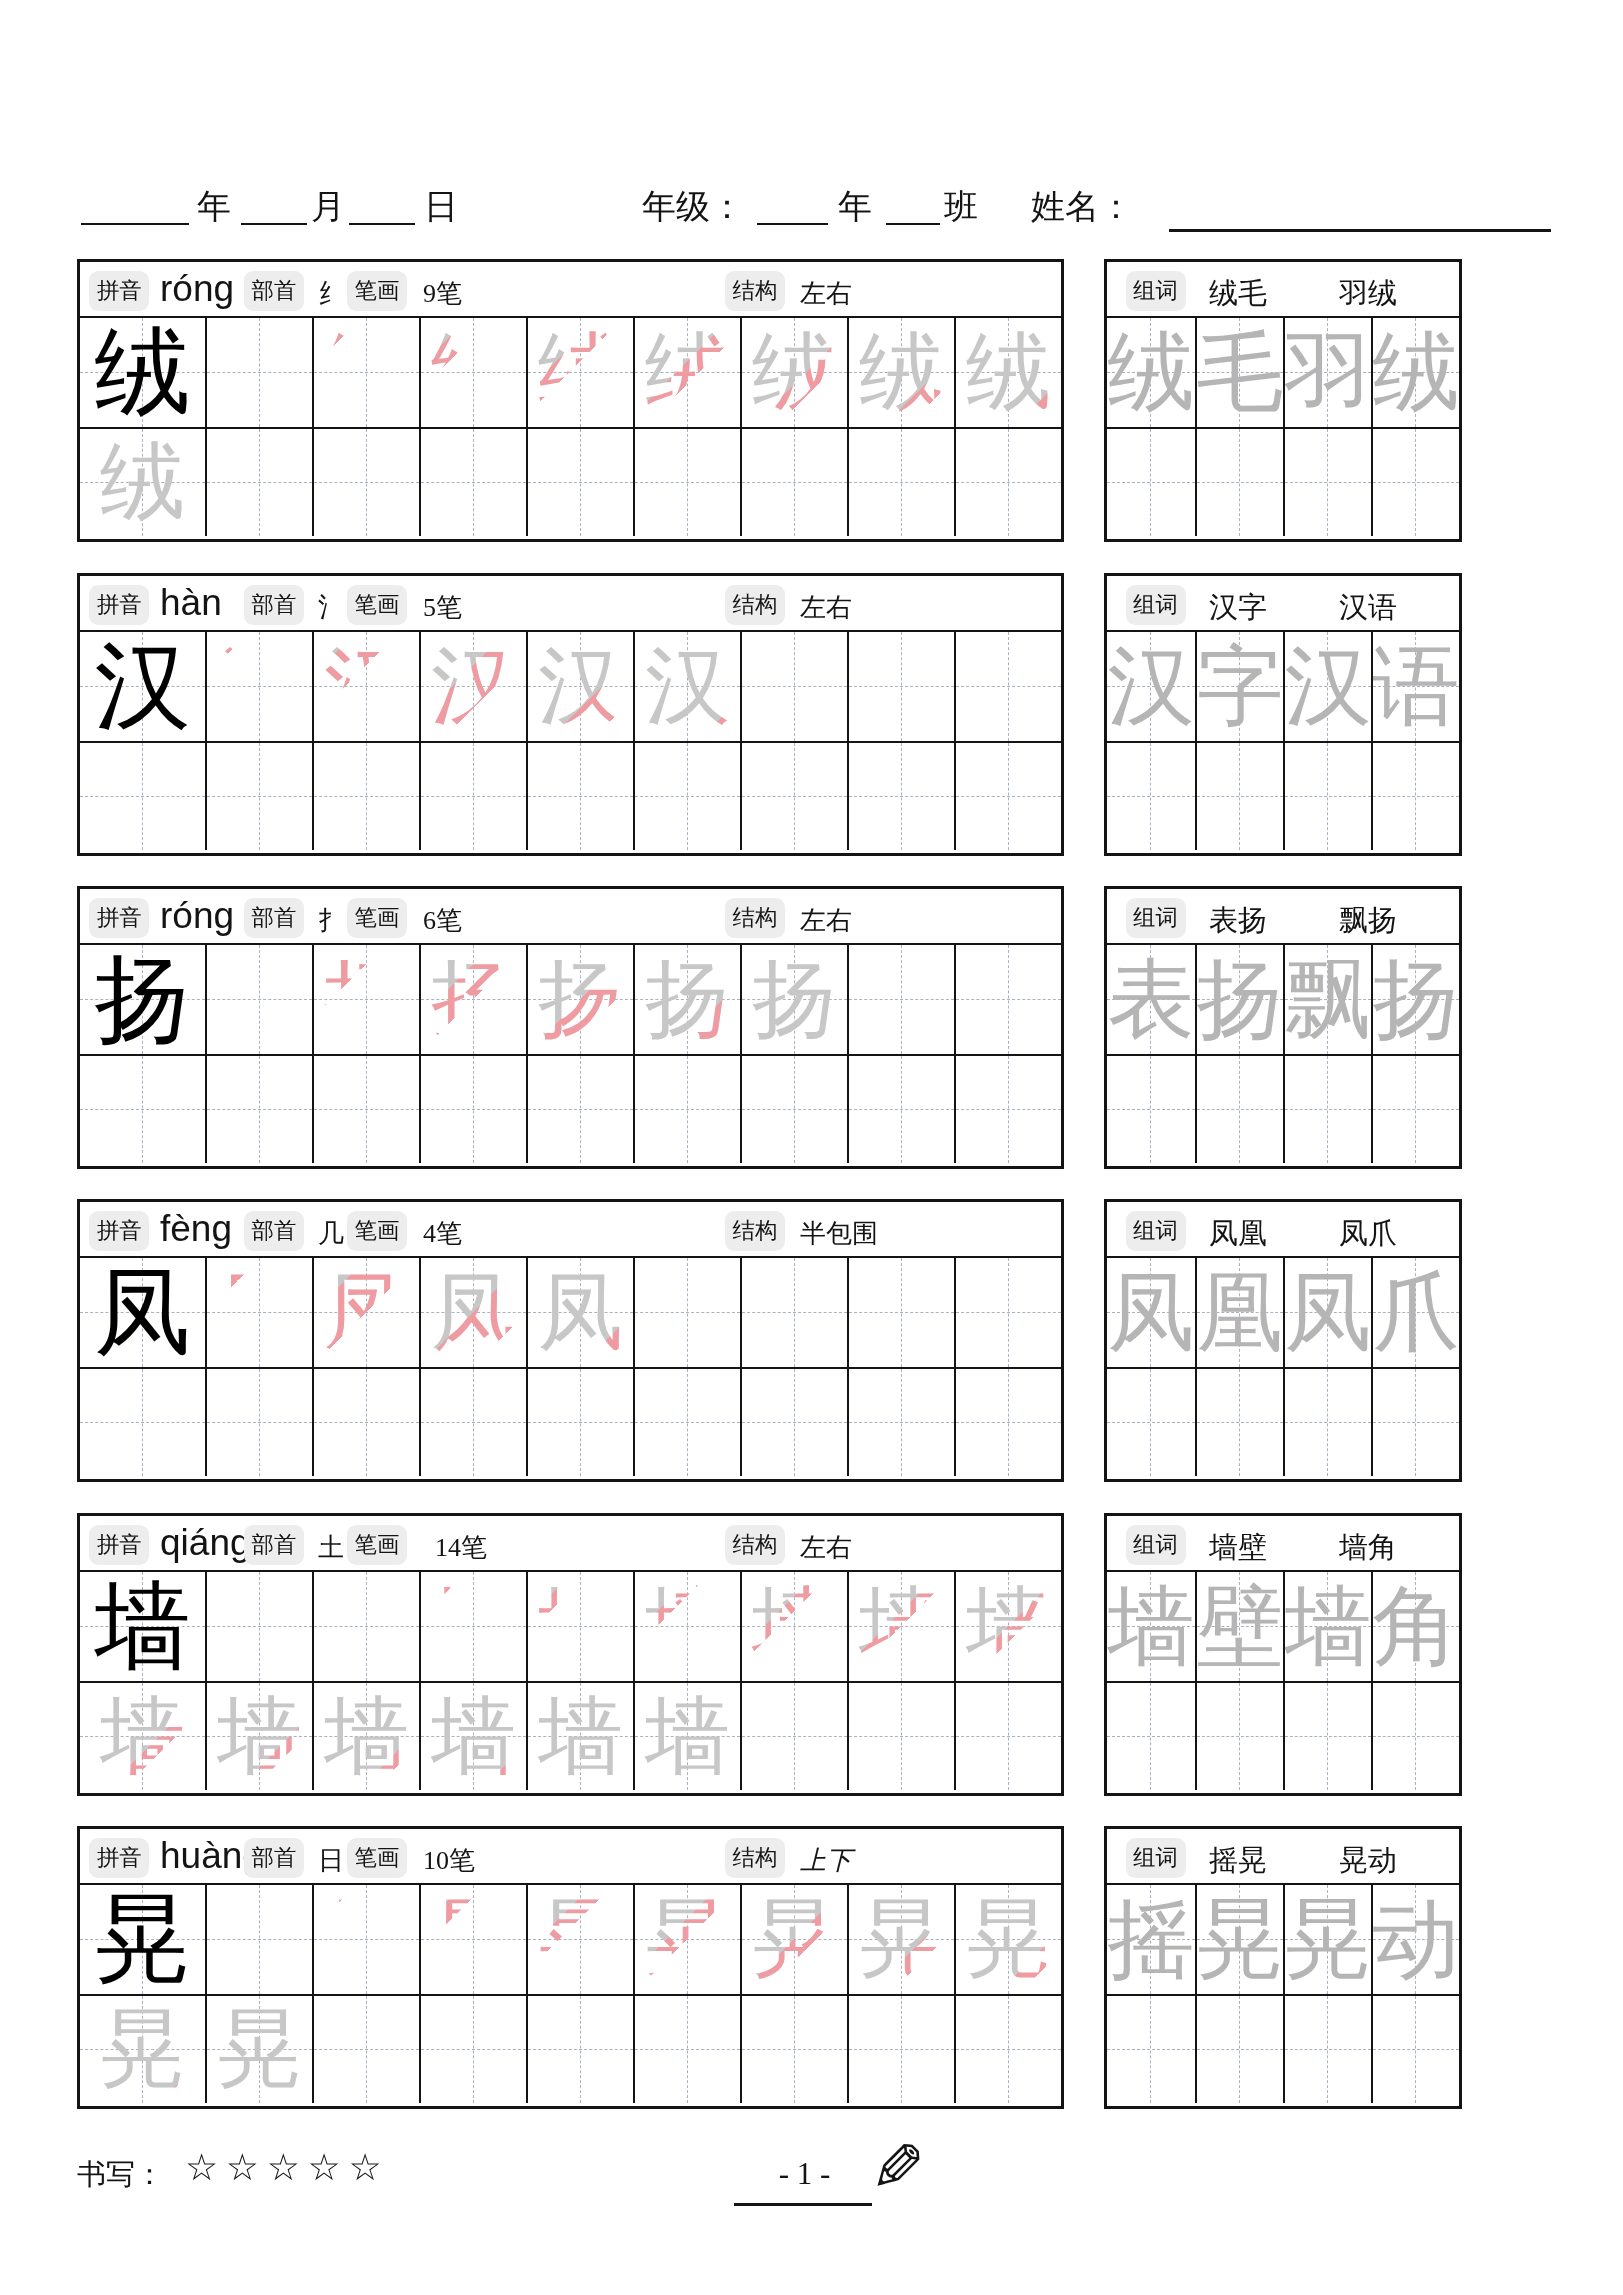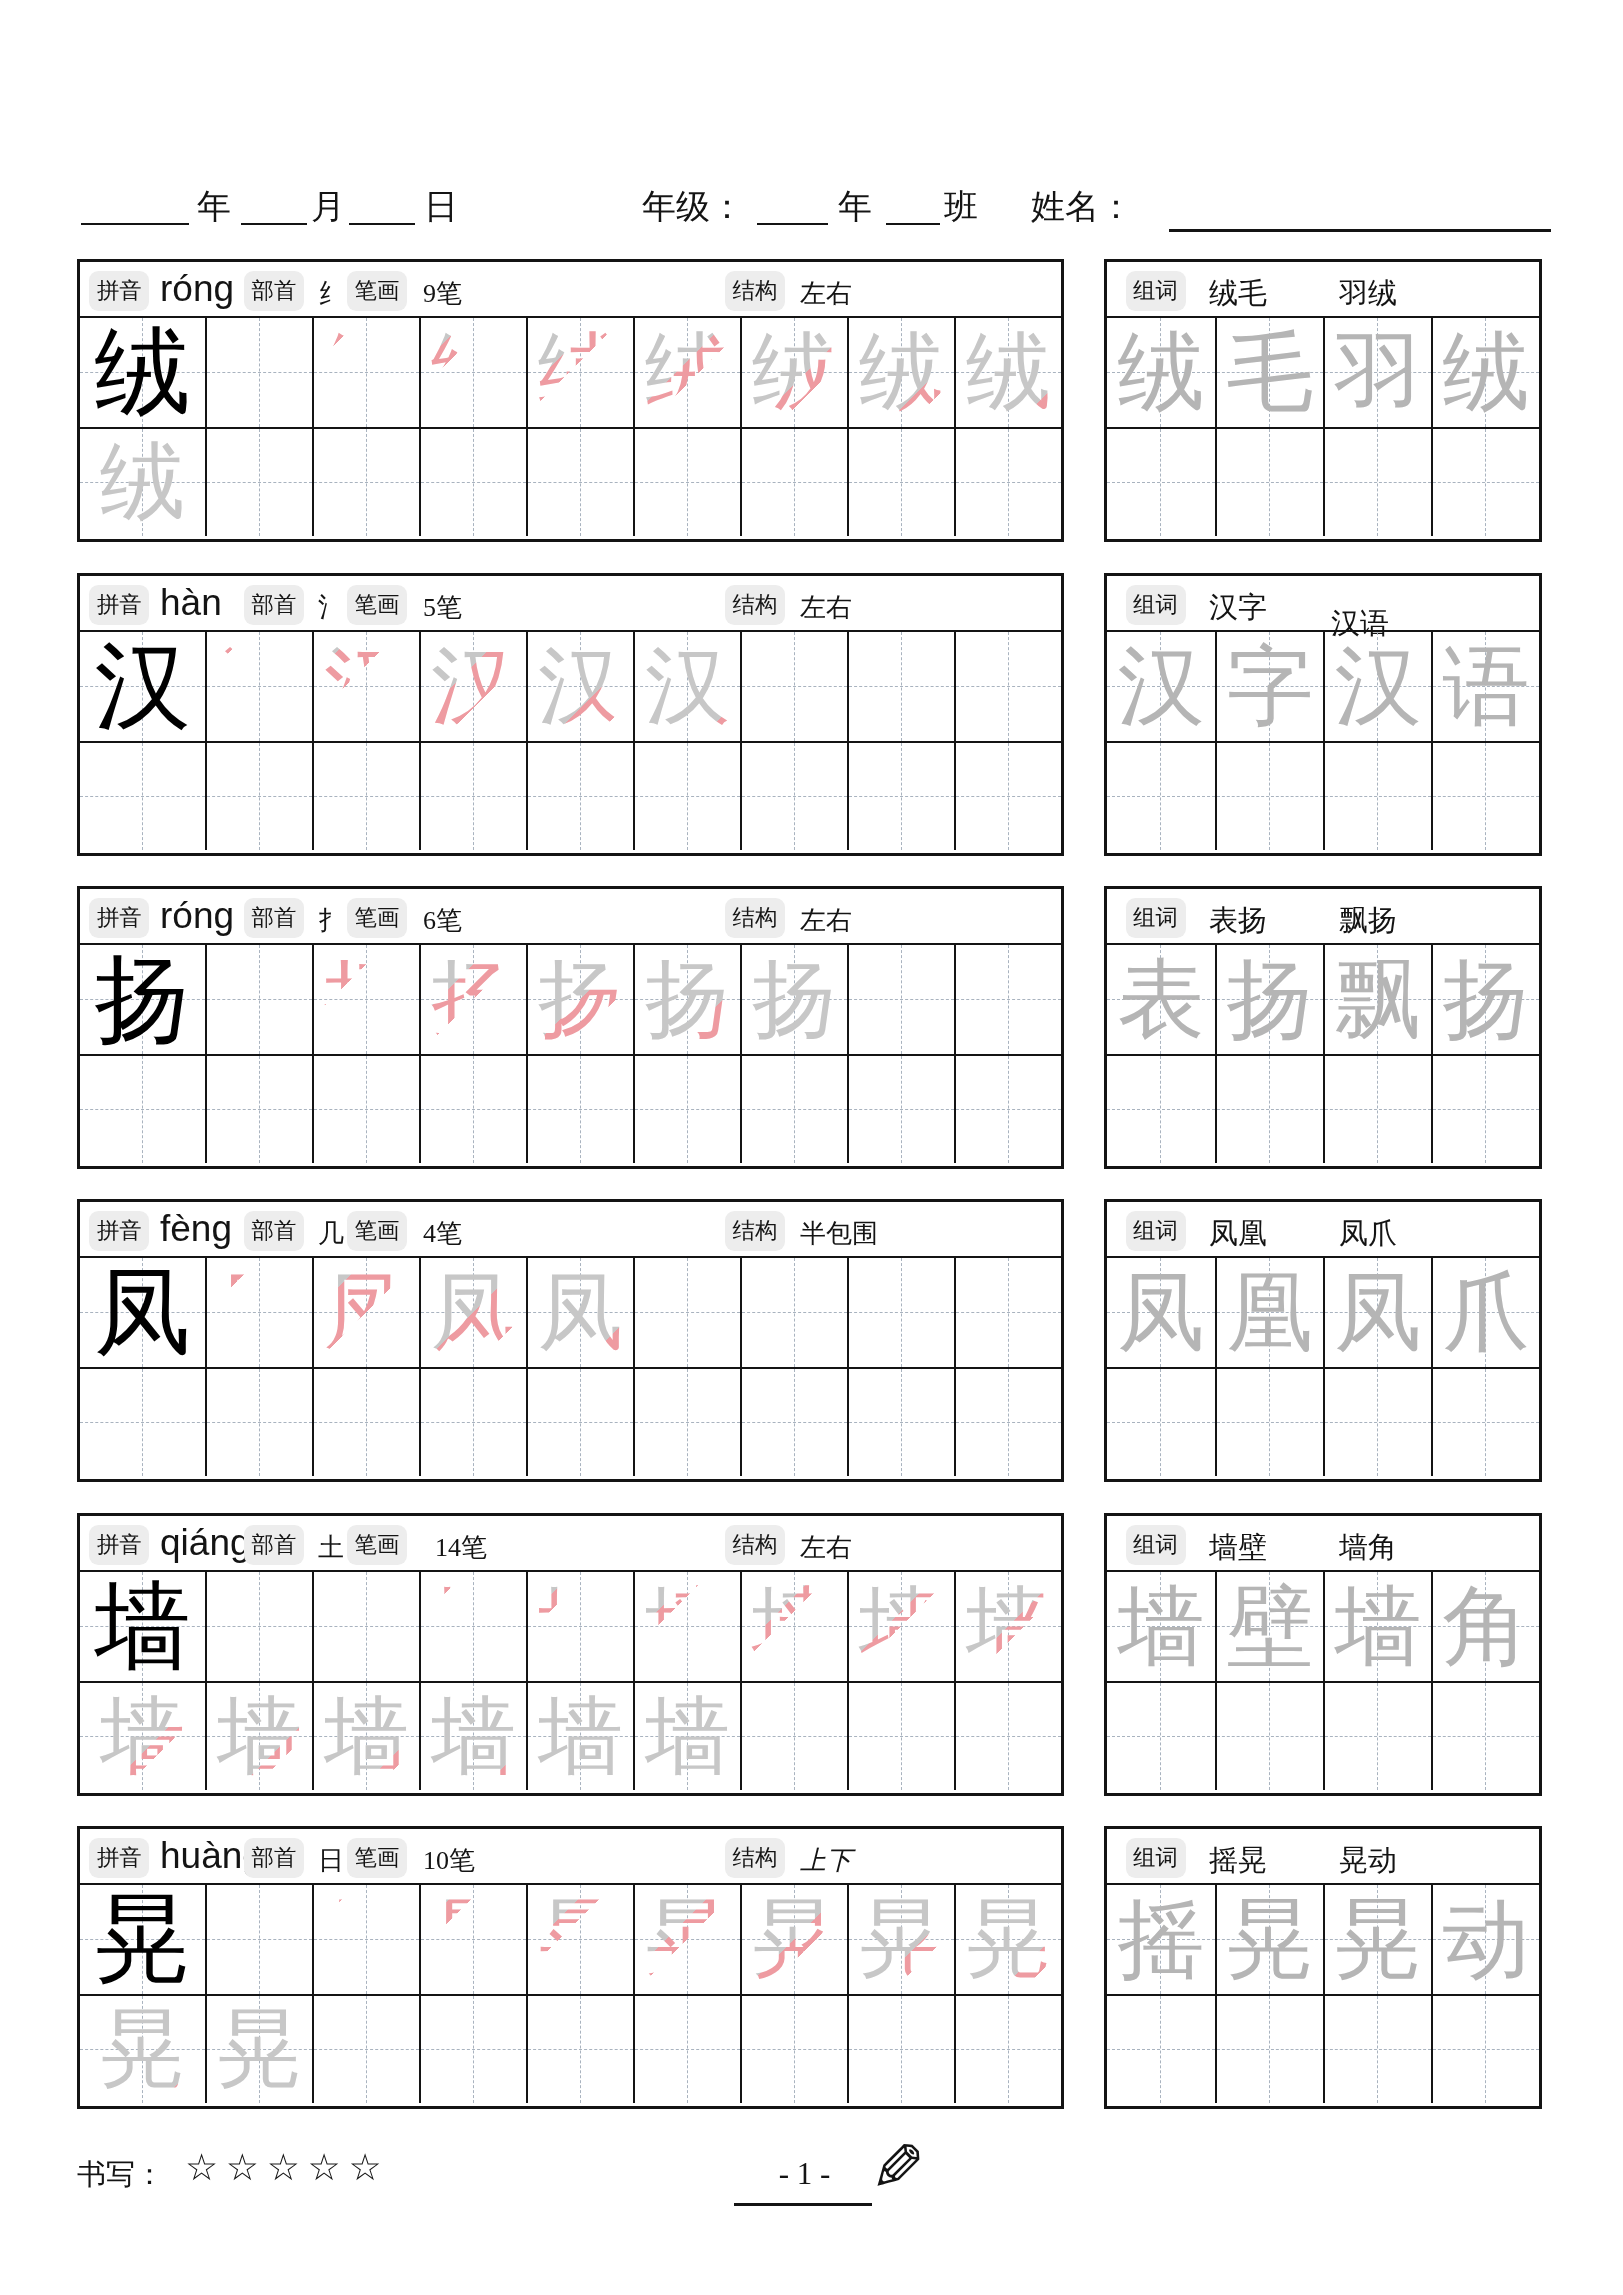--- a/index.html
+++ b/index.html
@@ -8,21 +8,21 @@
   .title{position:absolute;top:37px;left:0;width:100%;text-align:center;
          font-size:65px;font-weight:bold;letter-spacing:3.1px;}
   
   .info{position:absolute;top:184px;left:0;width:1623px;height:56px;}
   .itxt{position:absolute;top:0;font-size:34px;white-space:nowrap;}
   .blank{position:absolute;top:0;height:39px;border-bottom:2.3px solid #141414;}
   .blank.name{height:45px;border-bottom:3.5px solid #141414;}
   
   .lblock,.rblock{position:absolute;box-sizing:border-box;border:3.1px solid #141414;background:#fff;height:283px;}
   .lblock{left:77px;width:987px;}
-  .rblock{left:1104px;width:438px;}
+  .rblock{left:1104px;width:358px;}
   .bhead{position:relative;height:56px;border-bottom:2.3px solid #141414;box-sizing:border-box;}
   .lab{position:absolute;top:8.5px;width:60px;height:40px;background:#ededed;border-radius:9.3px;
        display:flex;align-items:center;justify-content:center;font-size:22.4px;}
   .val{position:absolute;top:14px;font-size:26px;white-space:nowrap;}
   .val.pinyin{top:6.2px;font-size:37px;font-family:"Liberation Sans","DejaVu Sans",sans-serif;}
   .val.word{top:12.4px;font-size:29px;}
   .brow{display:grid;height:109px;box-sizing:border-box;}
   .brow.r2{border-top:2.3px solid #141414;}
   .lrow{grid-template-columns:125px repeat(8,1fr);}
   .rrow{grid-template-columns:repeat(4,1fr);}
@@ -433,21 +433,21 @@
               <div class="gv"></div>
               <div class="gh"></div>
             </div>
           </div>
         </div>
       </div>
       <div class="rblock" style="top: 573px;">
         <div class="bhead">
           <div class="lab" style="left: 18.5px;">组词</div>
           <div class="val word" style="left: 102px;">汉字</div>
-          <div class="val word" style="left: 224px; margin-top: 16px;">汉语</div>
+          <div class="val word" style="left: 232px;">汉语</div>
         </div>
         <div class="brow rrow">
           <div class="cell">
             <div class="guides">
               <div class="gv"></div>
               <div class="gh"></div>
             </div>
             <span class="model">汉</span>
           </div>
           <div class="cell">

